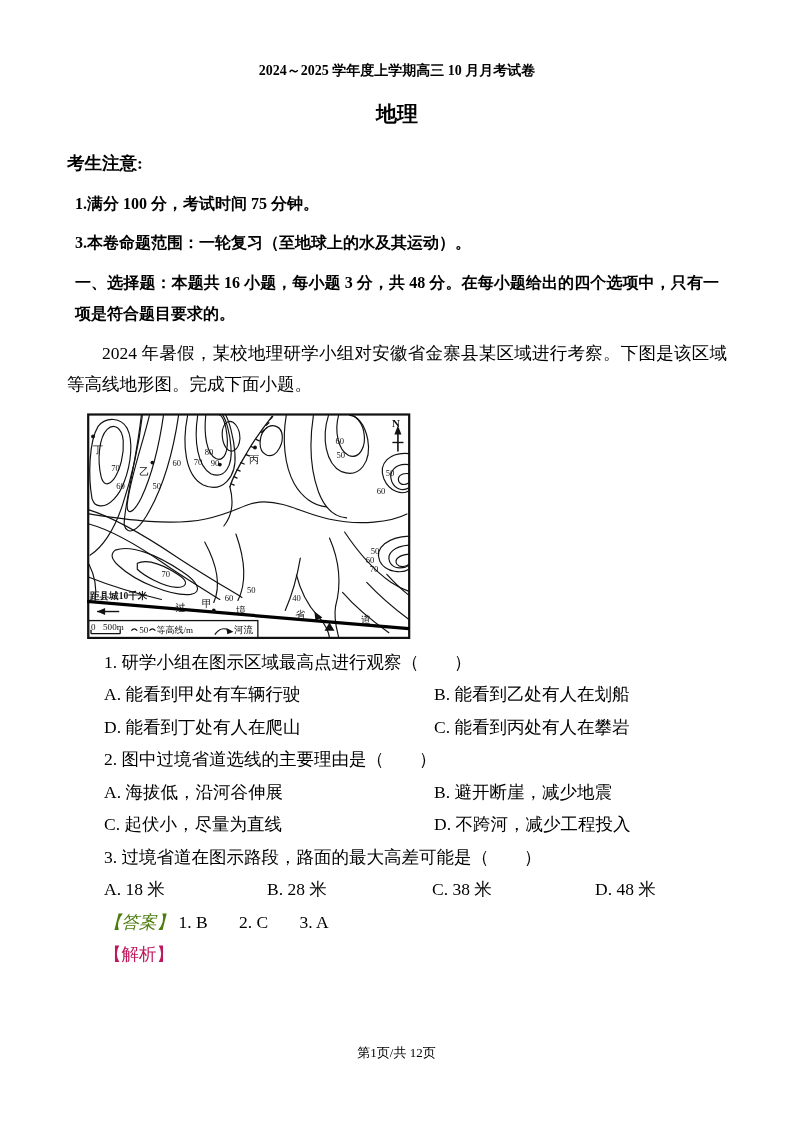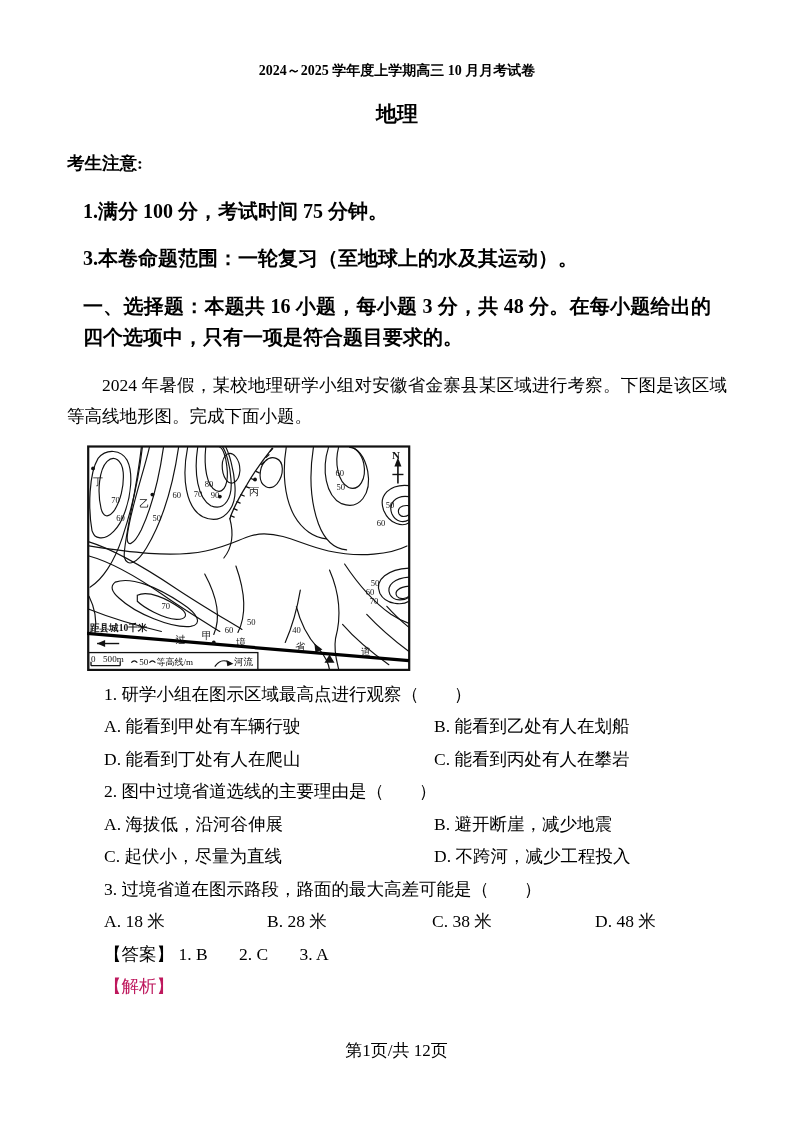--- a/index.html
+++ b/index.html
@@ -5,34 +5,34 @@
   html,body { margin:0; padding:0; background:#ffffff; }
   .page {
     width:793px; height:1122px; background:#fff; position:relative;
     font-family:"Liberation Serif","DejaVu Serif",serif; color:#000;
     overflow:hidden;
   }
   .content { padding:56px 66px 0 67px; }
   .title1 { font-size:14px; font-weight:700; text-align:center; margin:0; line-height:30px; }
   .title2 { font-size:21px; font-weight:700; text-align:center; margin:13px 0 0 0; line-height:30px; }
   .notice-head { font-size:17.5px; font-weight:700; margin:19px 0 0 0; line-height:31.5px; }
-  .b-par { font-size:20px; font-weight:700; margin:16px; line-height:31.5px; text-align:justify; }
+  .b-par { font-size:16px; font-weight:700; margin:8px; line-height:31.5px; text-align:justify; }
   .r-par { font-size:17.5px; font-weight:400; margin:0; line-height:31.5px; text-align:justify; }
   .passage { text-indent:2em; }
   .map-figure { margin:12px 0 0 20px; width:324px; }
   .map-figure svg { display:block; }
   .map-figure svg text { font-family:inherit; fill:#111; }
   .stem { font-size:17.5px; line-height:32.5px; margin:0; }
   .opts { font-size:17.5px; line-height:32.5px; margin:0; }
   .opts2 { display:grid; grid-template-columns:330px 1fr; }
   .opts4 { display:grid; grid-template-columns:163px 165px 163px 1fr; }
   .qa-sep { margin-top:6px;margin-left:37px; }
   .answer-line { margin:0; font-size:17.5px; line-height:32.5px; }
   .ans-item { margin-right:27px; }
-  .footer { position:absolute; left:0; right:0; bottom:60px; text-align:center; font-size:17px; }
+  .footer { position:absolute; left:0; right:0; bottom:60px; text-align:center; font-size:13px; }
 </style>
 </head>
 <body>
 
 <div class="page">
   <div class="content">
 
     <p class="title1">2024～2025 学年度上学期高三 10 月月考试卷</p>
     <p class="title2">地理</p>
 
@@ -191,21 +191,21 @@
 
       <p class="stem">3. 过境省道在图示路段，路面的最大高差可能是（　　）</p>
       <div class="opts opts4">
         <span>A. 18 米</span>
         <span>B. 28 米</span>
         <span>C. 38 米</span>
         <span>D. 48 米</span>
       </div>
 
       <p class="answer-line">
-        <span class="blue" style="color: #000000;">【答案】</span>
+        <span class="blue" style="color: #4d7c0f; font-style: italic;">【答案】</span>
         <span class="ans-item">1. B</span>
         <span class="ans-item">2. C</span>
         <span class="ans-item">3. A</span>
       </p>
       <p class="answer-line blue" style="color: #be185d;">【解析】</p>
     </div>
 
   </div>
 
   <div class="footer">第1页/共 12页</div>

